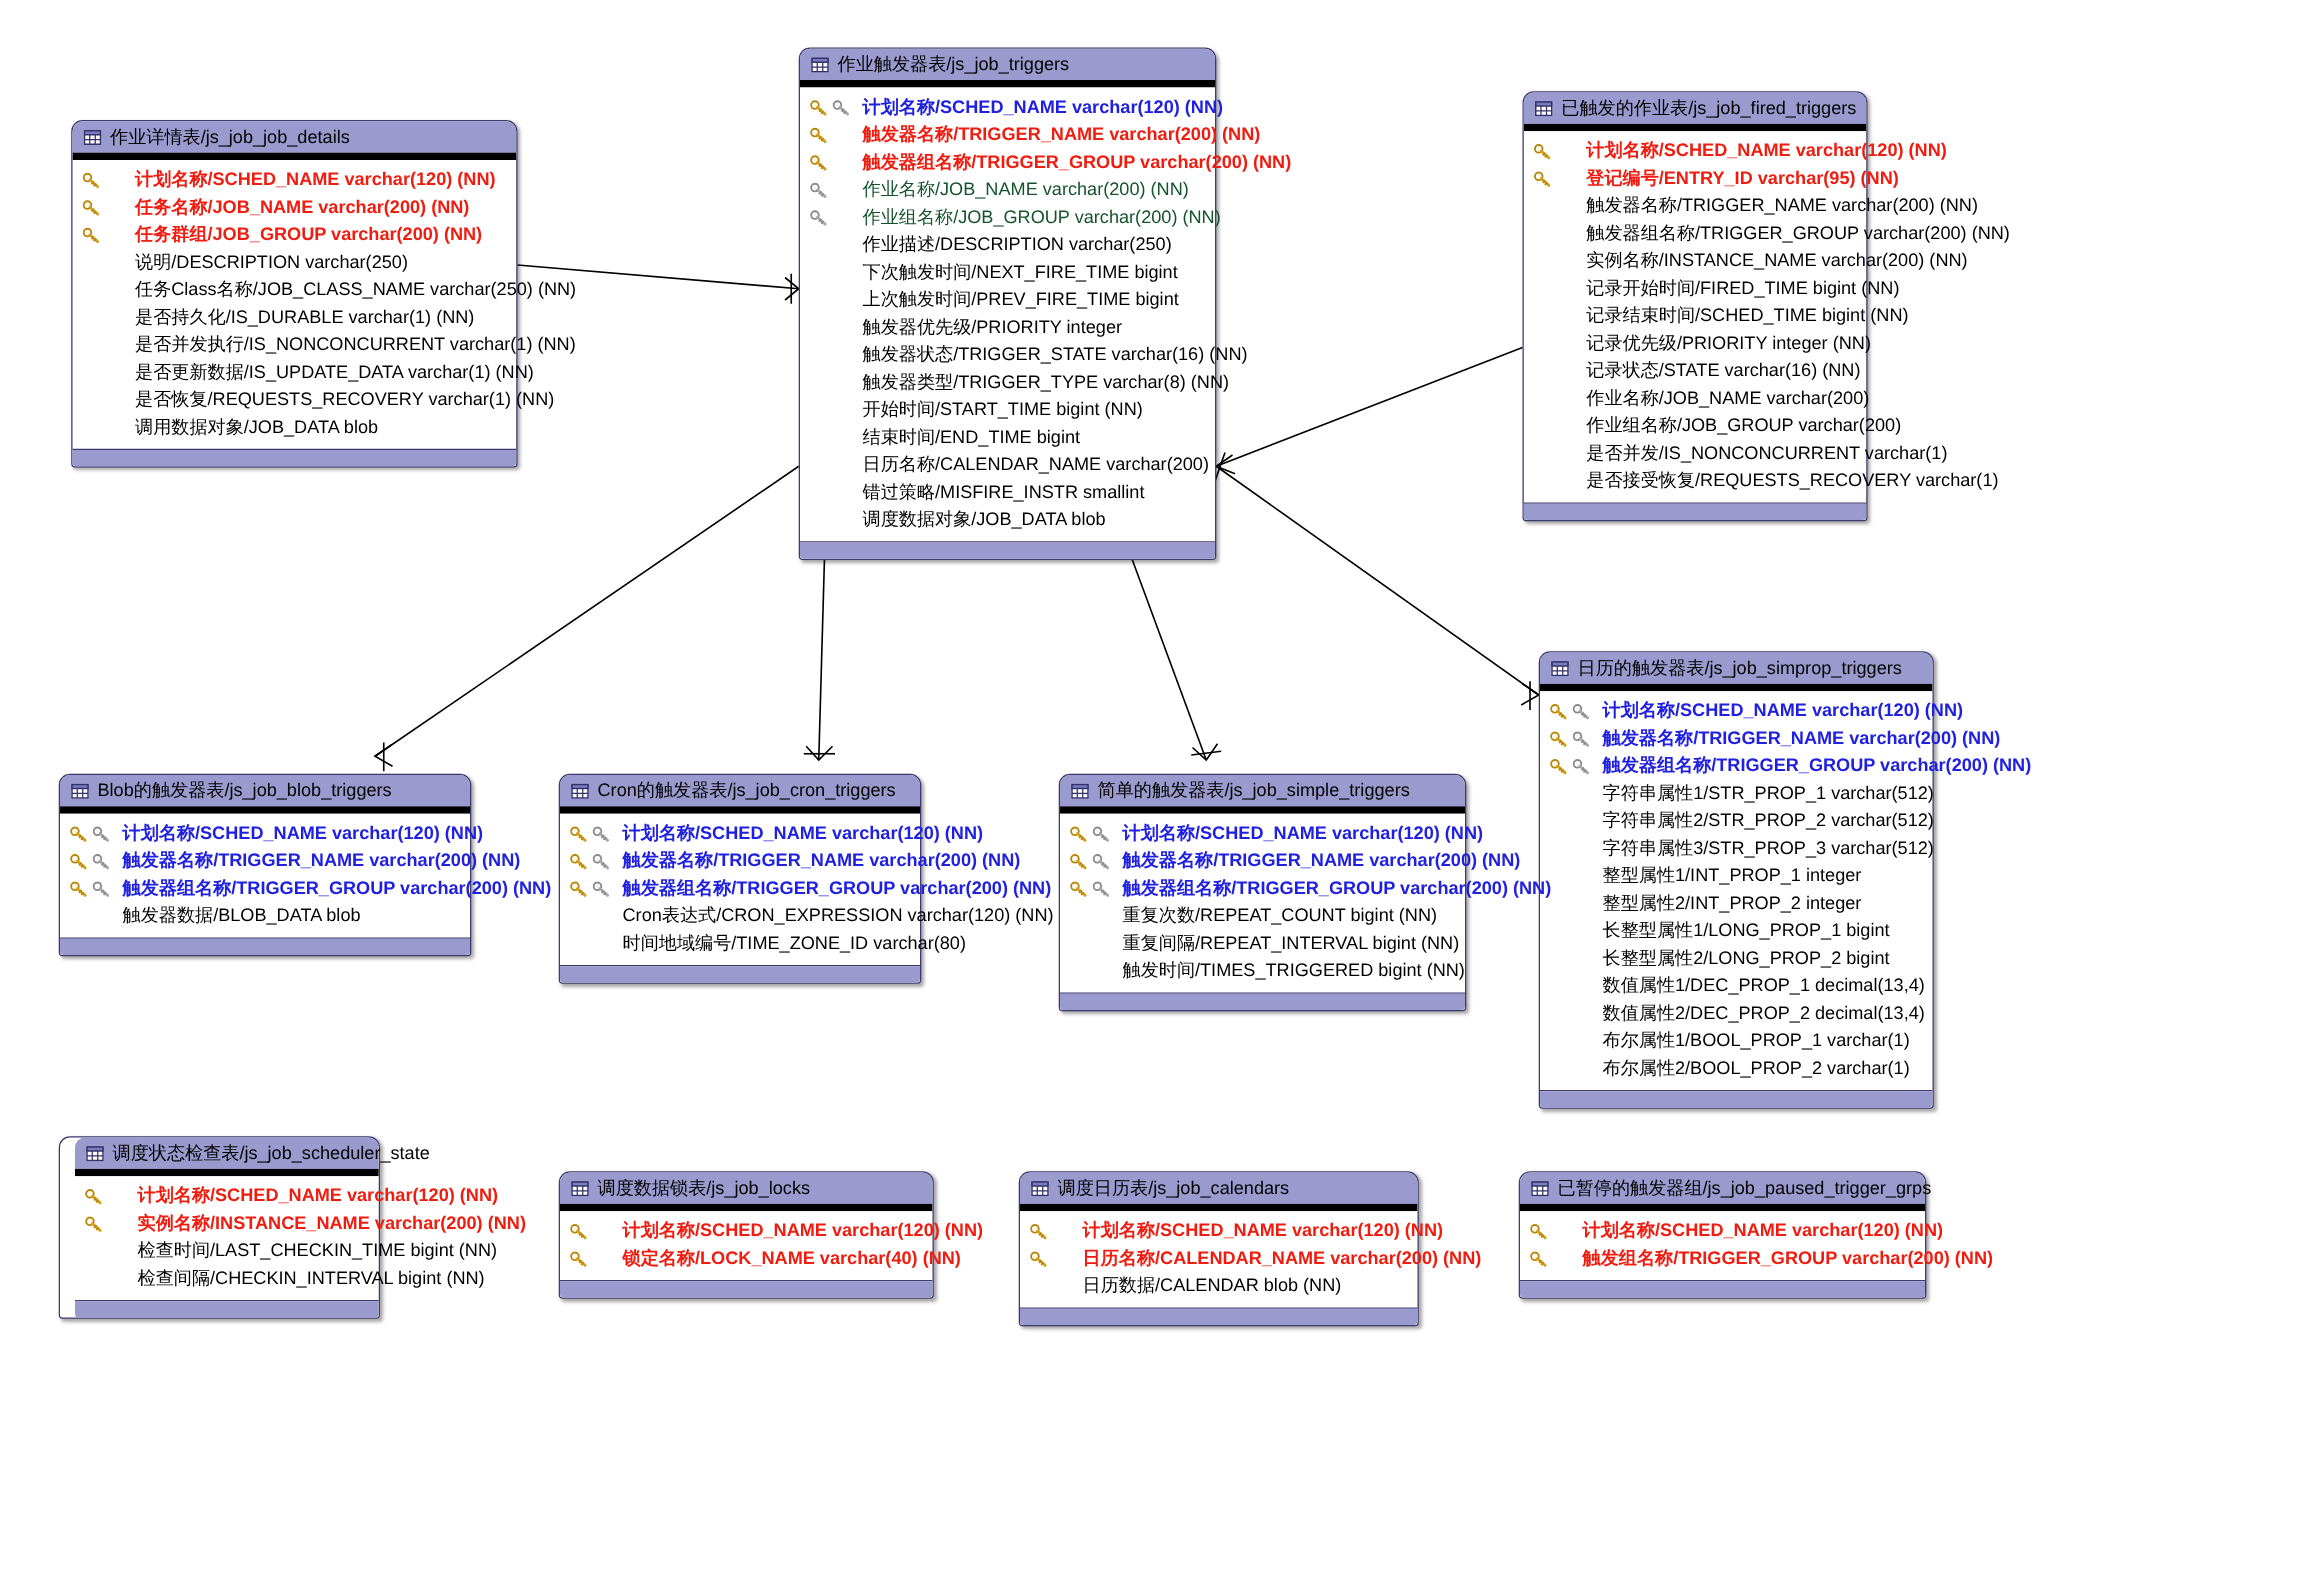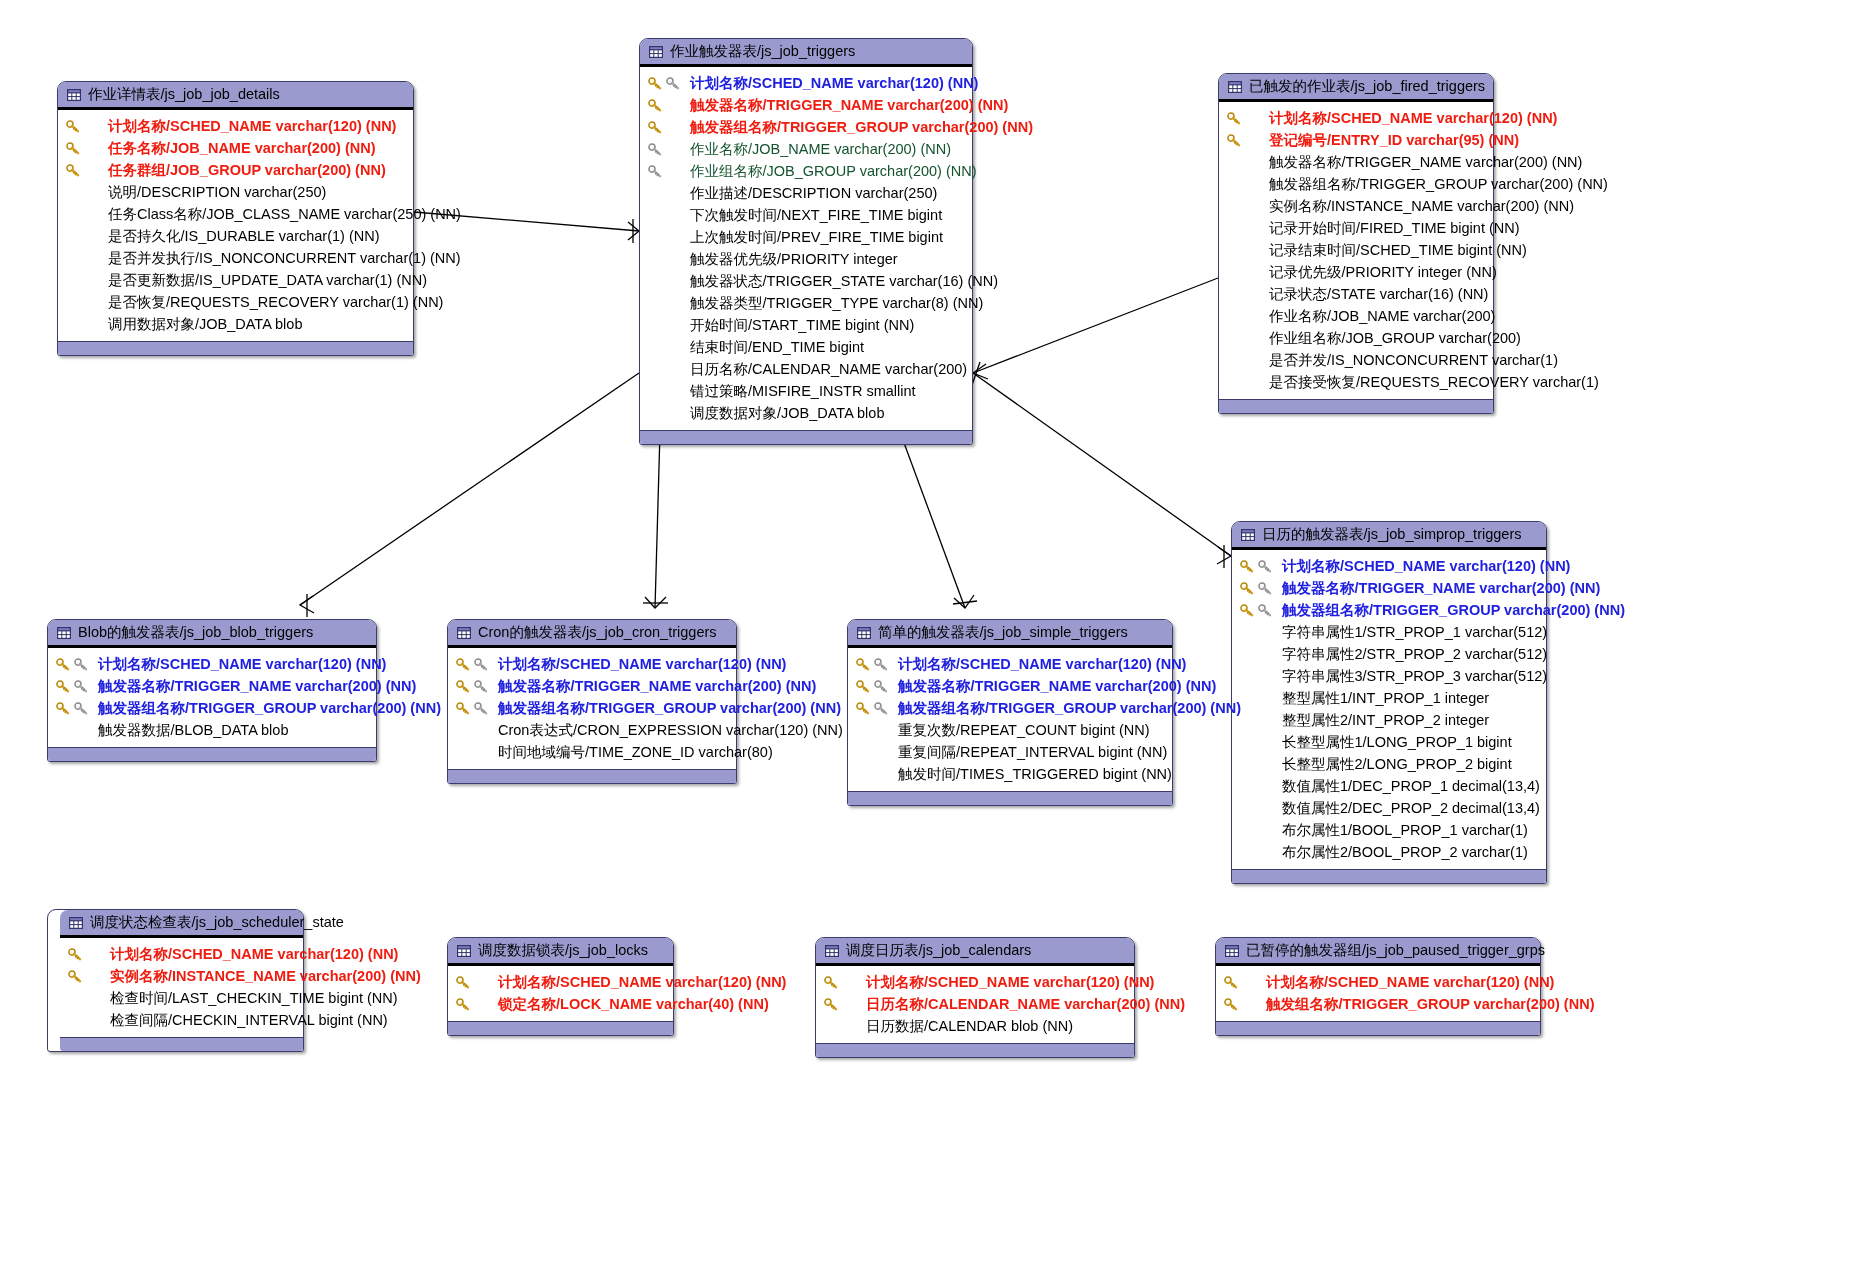--- a/index.html
+++ b/index.html
@@ -4,21 +4,21 @@
 <style>
   html,body{margin:0;padding:0;background:#ffffff;}
   body{width:1849px;height:1267px;position:relative;overflow:hidden;
        font-family:"Liberation Sans","DejaVu Sans",sans-serif;}
   #canvas{position:absolute;inset:0;width:1849px;height:1267px;}
   svg.links{position:absolute;left:0;top:0;width:1849px;height:1267px;pointer-events:none;}
 
   .entity{position:absolute;background:#ffffff;border:1px solid #3b3b6e;
           border-radius:9px 9px 3px 3px;box-shadow:2px 2px 3px rgba(0,0,0,.35);
           box-sizing:border-box;}
-  .entity .hdr{background:#9a9acf;border-bottom:3px solid #000000;
+  .entity .hdr{background:#9a9acf;border-bottom:6px solid #000000;
           border-radius:8px 8px 0 0;height:25px;display:flex;align-items:center;
           gap:7px;padding:0 9px;}
   .entity .hdr .tbl-ico{width:14px;height:12px;flex:0 0 auto;display:block;}
   .entity .title{font-size:14.5px;color:#000;white-space:nowrap;letter-spacing:0;}
   .entity .body{padding:5px 0 6px 0;}
   .entity.footer .body{border-bottom:1px solid #3b3b6e;}
   .foot{height:13px;background:#9a9acf;border-radius:0 0 3px 3px;}
 
   .field{display:flex;align-items:center;height:22px;padding:0 10px 0 8px;white-space:nowrap;}
   .keys{width:42px;flex:0 0 42px;display:flex;align-items:center;gap:3px;}
@@ -54,21 +54,21 @@
 
       <path d="M660 432 L655 608"></path>
       <path d="M645 597 L655 608 L666 597"></path>
       <path d="M643 603 L668 603"></path>
 
       <path d="M900 432 L965 608"></path>
       <path d="M954 598 L965 608 L974 595"></path>
       <path d="M953 604 L977 601"></path>
     </g>
   </svg>
-<div class="entity footer" style="left: 57px; top: 81px; width: 357px;">
+<div class="entity footer" style="left: 57px; top: 96px; width: 357px;">
       <div class="hdr">
         <span style="display: flex;">
           <svg class="tbl-ico" viewBox="0 0 14 12" xmlns="http://www.w3.org/2000/svg">
             <rect x="0.6" y="0.6" width="12.8" height="10.8" fill="#ffffff" stroke="#33336b" stroke-width="1.2"></rect>
             <rect x="0.6" y="0.6" width="12.8" height="3.2" fill="#7b7bc0" stroke="#33336b" stroke-width="1.2"></rect>
             <path d="M0.6 7.6 H13.4 M4.8 3.8 V11.4 M9.2 3.8 V11.4" stroke="#33336b" stroke-width="1"></path>
           </svg>
         </span>
         <span class="title">作业详情表/js_job_job_details</span>
       </div>
@@ -745,21 +745,21 @@
           <span class="keys"></span>
           <span class="fname c-black">检查时间/LAST_CHECKIN_TIME bigint (NN)</span>
         </div>
         <div class="field">
           <span class="keys"></span>
           <span class="fname c-black">检查间隔/CHECKIN_INTERVAL bigint (NN)</span>
         </div>
       </div>
       <div class="foot"></div>
     </div>
-    <div class="entity footer" style="left: 447px; top: 937px; width: 227px;">
+    <div class="entity footer" style="left: 447px; top: 937px; width: 300px;">
       <div class="hdr">
         <span style="display: flex;">
           <svg class="tbl-ico" viewBox="0 0 14 12" xmlns="http://www.w3.org/2000/svg">
             <rect x="0.6" y="0.6" width="12.8" height="10.8" fill="#ffffff" stroke="#33336b" stroke-width="1.2"></rect>
             <rect x="0.6" y="0.6" width="12.8" height="3.2" fill="#7b7bc0" stroke="#33336b" stroke-width="1.2"></rect>
             <path d="M0.6 7.6 H13.4 M4.8 3.8 V11.4 M9.2 3.8 V11.4" stroke="#33336b" stroke-width="1"></path>
           </svg>
         </span>
         <span class="title">调度数据锁表/js_job_locks</span>
       </div>

